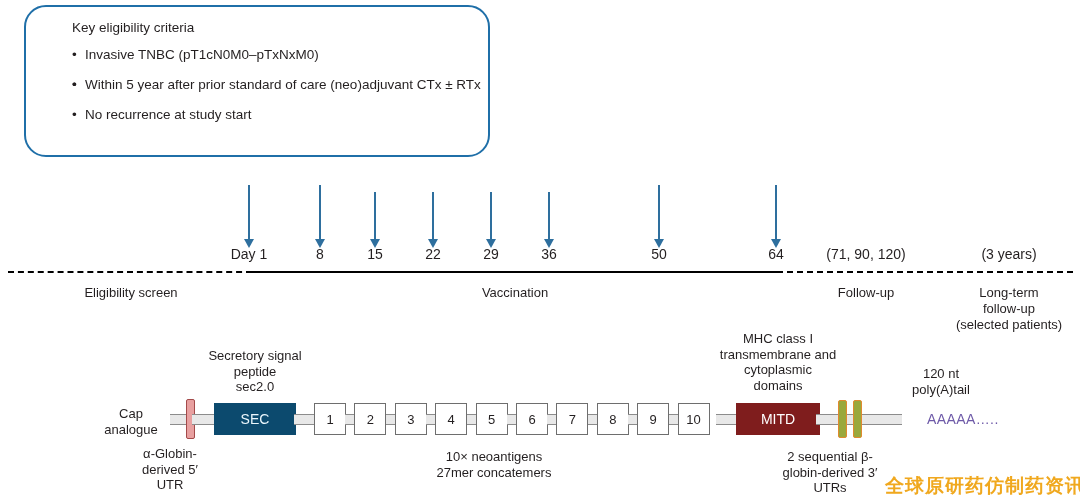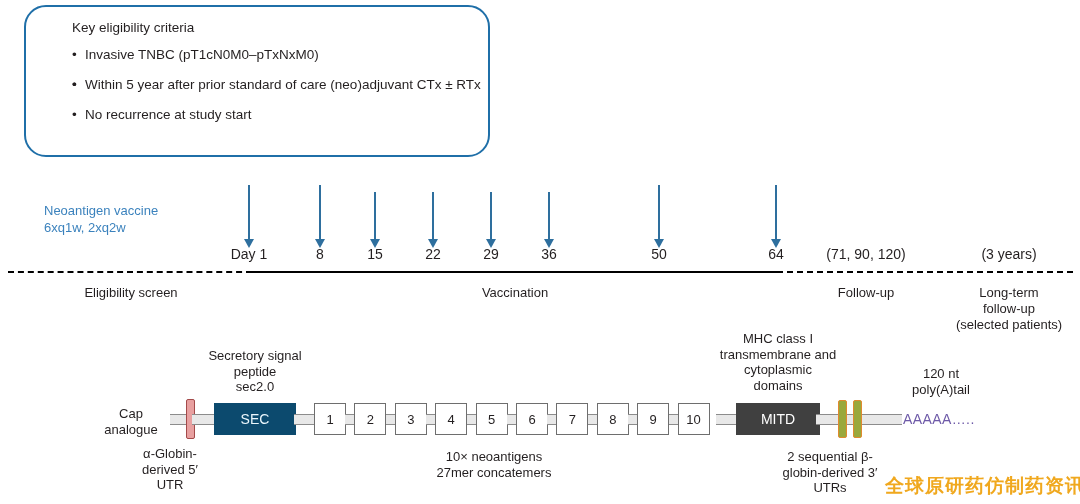--- a/index.html
+++ b/index.html
@@ -36,27 +36,27 @@
   .phase{position:absolute;top:285px;font-size:13px;text-align:center;white-space:nowrap;
          transform:translateX(-50%);line-height:1.24;}
 
   
   .backbone{position:absolute;height:11px;background:#e8e8e8;border-top:1.5px solid #8c8c8c;
             border-bottom:1.5px solid #8c8c8c;box-sizing:border-box;top:414px;}
   .utr5{position:absolute;top:399px;left:186px;width:9px;height:40px;background:#e8a0a0;
         border:1.5px solid #a34a4a;border-radius:2px;box-sizing:border-box;}
   .sec-box{position:absolute;left:214px;top:403px;width:82px;height:32px;background:#0c4a6e;
            color:#eaf6fc;font-size:14px;display:flex;align-items:center;justify-content:center;}
-  .mitd-box{position:absolute;left:736px;top:403px;width:84px;height:32px;background:#404040;
+  .mitd-box{position:absolute;left:736px;top:403px;width:84px;height:32px;background:#7f1d1d;
             color:#ffffff;font-size:14px;display:flex;align-items:center;justify-content:center;text-align:right;}
   .nbox{position:absolute;top:403px;width:32px;height:32px;background:#fff;border:1.6px solid #6e6e6e;
         box-sizing:border-box;font-size:13px;display:flex;align-items:center;justify-content:center;}
   .utr3{position:absolute;top:400px;width:9px;height:38px;background:#9aa83c;
         border:1.5px solid #e08a2e;border-radius:2px;box-sizing:border-box;}
-  .polya{position:absolute;left:903px;top:411px;font-size:14px;color:#6e5aa8;letter-spacing:.4px;}
+  .polya{position:absolute;left:903px;top:411px;font-size:14px;color:#6e5aa8;letter-spacing:.4px;padding-left:24px;}
 
   
   .cap{position:absolute;font-size:13px;text-align:center;line-height:1.2;white-space:nowrap;
        transform:translateX(-50%);}
 
   .wm{position:absolute;left:885px;top:473px;font-size:19px;font-weight:bold;color:#f0a81e;
       letter-spacing:1px;white-space:nowrap;}
 </style>
 </head>
 <body>
@@ -77,24 +77,20 @@
         <span class="bullet">•</span>
         <span>Within 5 year after prior standard of care (neo)adjuvant CTx ± RTx</span>
       </div>
       <div class="elig-item">
         <span class="bullet">•</span>
         <span>No recurrence at study start</span>
       </div>
     </div>
   </div>
 
-  <div class="vax-label">
-    <div>Neoantigen vaccine</div>
-    <div>6xq1w, 2xq2w</div>
-  </div>
 
   <div id="arrow-layer">
       <div class="arrow" style="left: 248px; top: 185px; height: 55px;"></div>
       <div class="arrow" style="left: 319px; top: 185px; height: 55px;"></div>
       <div class="arrow" style="left: 374px; top: 192px; height: 48px;"></div>
       <div class="arrow" style="left: 432px; top: 192px; height: 48px;"></div>
       <div class="arrow" style="left: 490px; top: 192px; height: 48px;"></div>
       <div class="arrow" style="left: 548px; top: 192px; height: 48px;"></div>
       <div class="arrow" style="left: 658px; top: 185px; height: 55px;"></div>
       <div class="arrow" style="left: 775px; top: 185px; height: 55px;"></div>

